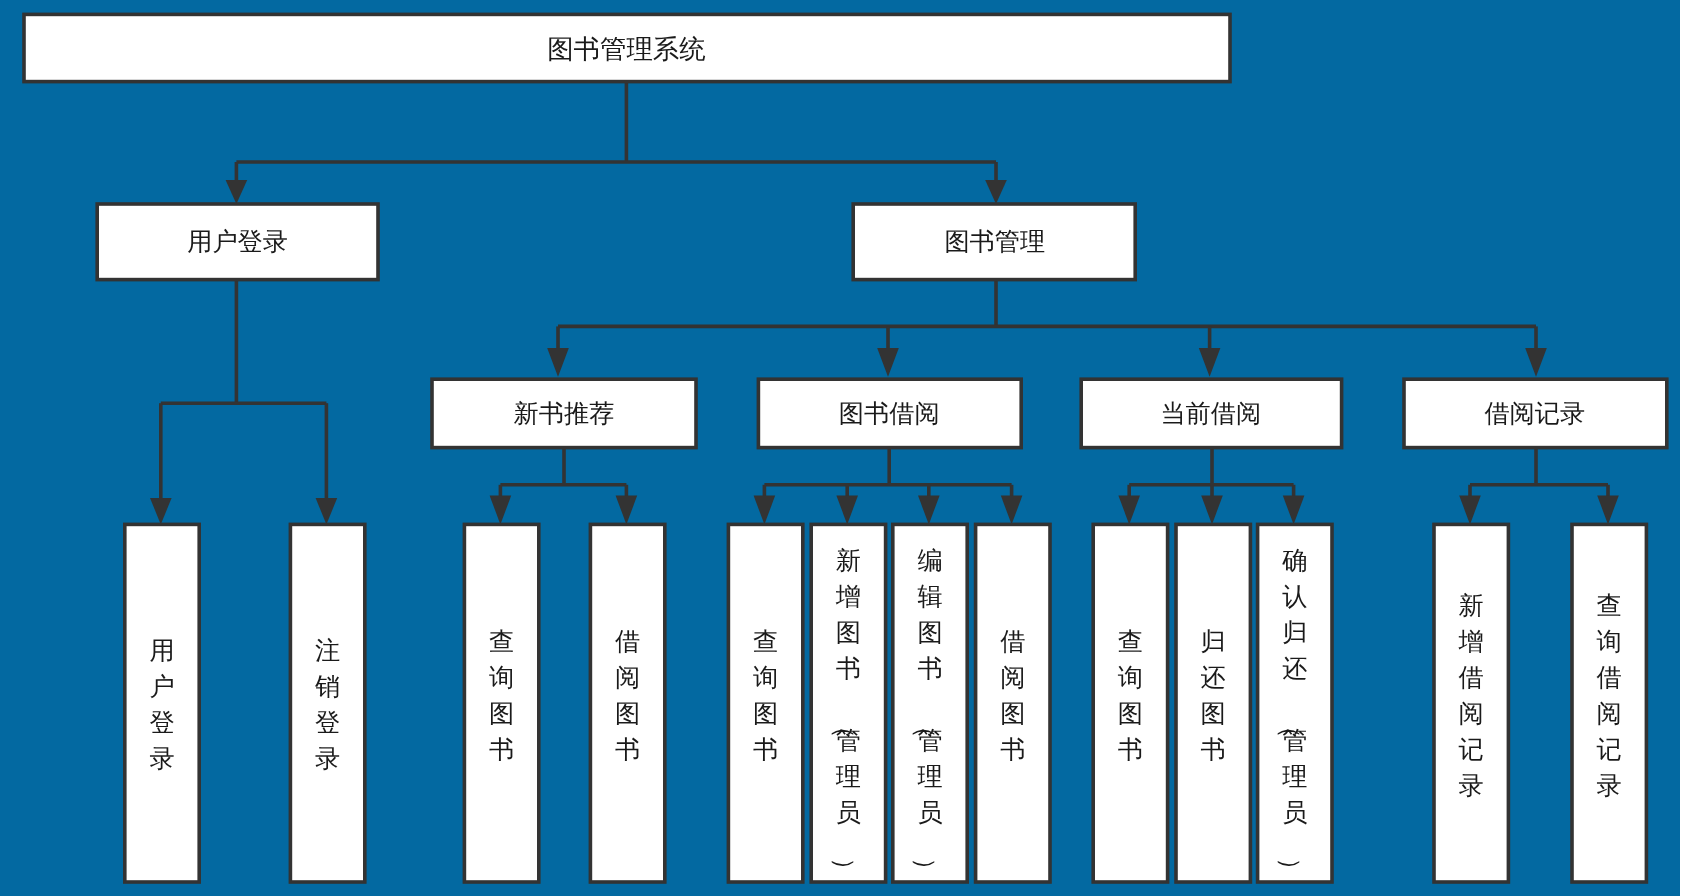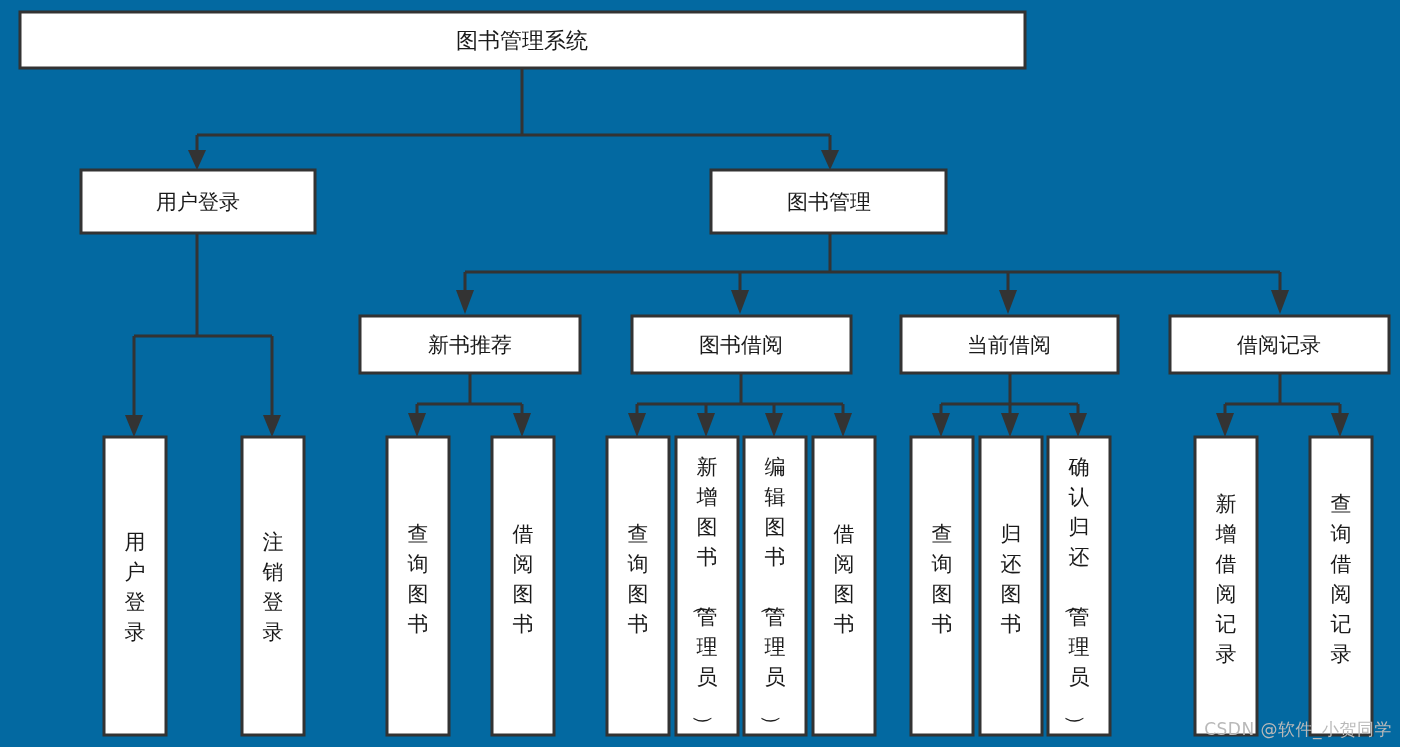--- a/index.html
+++ b/index.html
@@ -242,15 +242,14 @@
       <rect class="node-rect" x="1195" y="437" width="62" height="298"></rect>
       <text class="leaf-label-v" x="1226" y="511.4"><tspan x="1226" dy="0">新</tspan><tspan x="1226" dy="30">增</tspan><tspan x="1226" dy="30">借</tspan><tspan x="1226" dy="30">阅</tspan><tspan x="1226" dy="30">记</tspan><tspan x="1226" dy="30">录</tspan></text>
     </g>
     <g>
       <rect class="node-rect" x="1310" y="437" width="62" height="298"></rect>
       <text class="leaf-label-v" x="1341" y="511.4"><tspan x="1341" dy="0">查</tspan><tspan x="1341" dy="30">询</tspan><tspan x="1341" dy="30">借</tspan><tspan x="1341" dy="30">阅</tspan><tspan x="1341" dy="30">记</tspan><tspan x="1341" dy="30">录</tspan></text>
     </g>
 
   </svg>
 
-  <div class="watermark-text">CSDN @软件_小贺同学</div>
 
 </div>
 
 </body></html>

